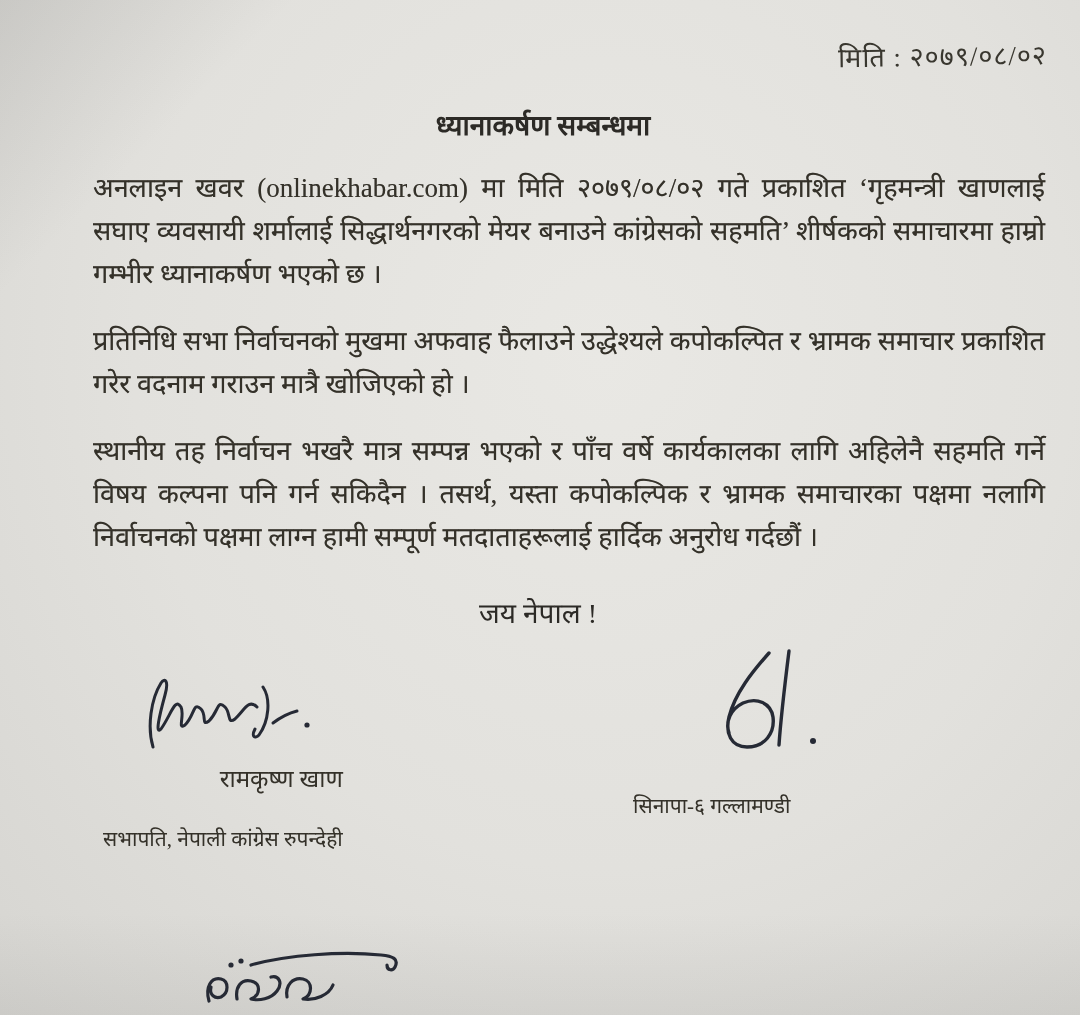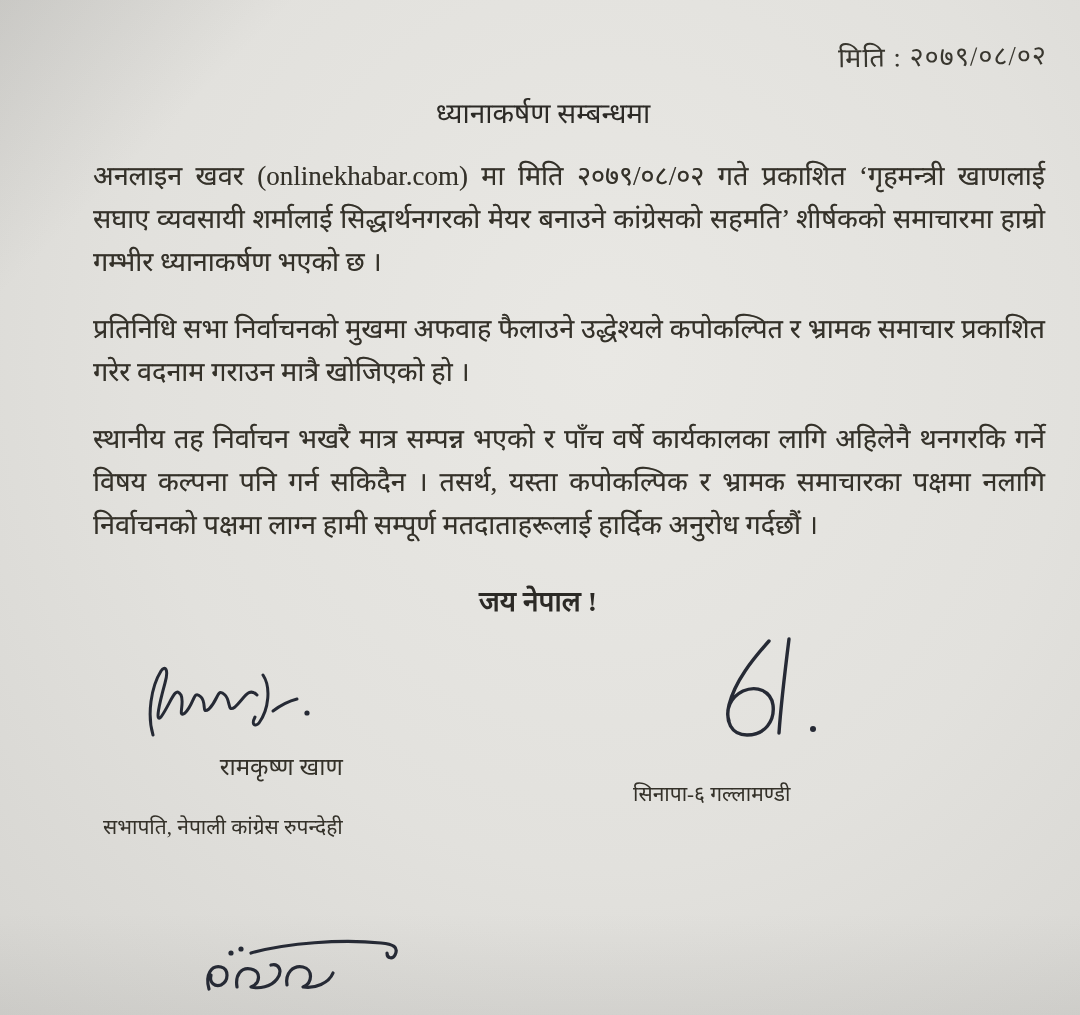--- a/index.html
+++ b/index.html
@@ -29,36 +29,36 @@
     text-align: right;
     font-size: 27px;
     letter-spacing: 1px;
     transform: rotate(-0.8deg);
     padding-right: 6px;
     color: #39372f;
   }
   .doc-title {
     text-align: center;
     font-size: 28px;
-    font-weight: normal;
-    margin: 14px 60px 0 0;
+    font-weight: bold;
+    margin: 26px 60px 0 0;
     color: #2c2a26;
   }
   .para {
     font-size: 27px;
     line-height: 43px;
     text-align: justify;
     margin: 24px 8px 0 0;
     color: #343129;
     text-shadow: 0 0 0.6px rgba(60,58,52,0.45);
   }
   .closing {
     text-align: center;
     font-size: 28px;
-    font-weight: bold;
+    font-weight: normal;
     margin: 34px 70px 0 0;
     color: #2c2a26;
   }
   .sig-row {
     position: relative;
     height: 260px;
     margin-top: 18px;
   }
   .sig-block { position: absolute; }
   .sig-block .sig-name {
@@ -88,21 +88,21 @@
   <div class="content">
 
     <div class="date-line">मिति : २०७९/०८/०२</div>
 
     <div class="doc-title">ध्यानाकर्षण सम्बन्धमा</div>
 
     <p class="para">अनलाइन खवर (onlinekhabar.com) मा मिति २०७९/०८/०२ गते प्रकाशित ‘गृहमन्त्री खाणलाई सघाए व्यवसायी शर्मालाई सिद्धार्थनगरको मेयर बनाउने कांग्रेसको सहमति’ शीर्षकको समाचारमा हाम्रो गम्भीर ध्यानाकर्षण भएको छ ।</p>
 
     <p class="para">प्रतिनिधि सभा निर्वाचनको मुखमा अफवाह फैलाउने उद्धेश्यले कपोकल्पित र भ्रामक समाचार प्रकाशित गरेर वदनाम गराउन मात्रै खोजिएको हो ।</p>
 
-    <p class="para">स्थानीय तह निर्वाचन भखरै मात्र सम्पन्न भएको र पाँच वर्षे कार्यकालका लागि अहिलेनै थनगरकि गर्ने विषय कल्पना पनि गर्न सकिदैन । तसर्थ, यस्ता कपोकल्पिक र भ्रामक समाचारका पक्षमा नलागि निर्वाचनको पक्षमा लाग्न हामी सम्पूर्ण मतदाताहरूलाई हार्दिक अनुरोध गर्दछौं ।</p>
+    <p class="para">स्थानीय तह निर्वाचन भखरै मात्र सम्पन्न भएको र पाँच वर्षे कार्यकालका लागि अहिलेनै सहमति गर्ने विषय कल्पना पनि गर्न सकिदैन । तसर्थ, यस्ता कपोकल्पिक र भ्रामक समाचारका पक्षमा नलागि निर्वाचनको पक्षमा लाग्न हामी सम्पूर्ण मतदाताहरूलाई हार्दिक अनुरोध गर्दछौं ।</p>
 
     <div class="closing">जय नेपाल !</div>
 
     <div class="sig-row">
 
       <div class="sig-block sig-left">
         <svg width="190" height="92" viewBox="0 0 190 92">
           <path class="ink" stroke-width="3" d="M22,78 C16,58 20,30 30,14 C34,8 38,12 34,26 C28,48 24,66 30,60
                C40,46 44,28 50,38 C54,46 46,62 54,56 C64,46 62,32 70,40
                C76,46 70,58 78,52 C88,42 86,30 94,38 C100,44 96,56 104,50

